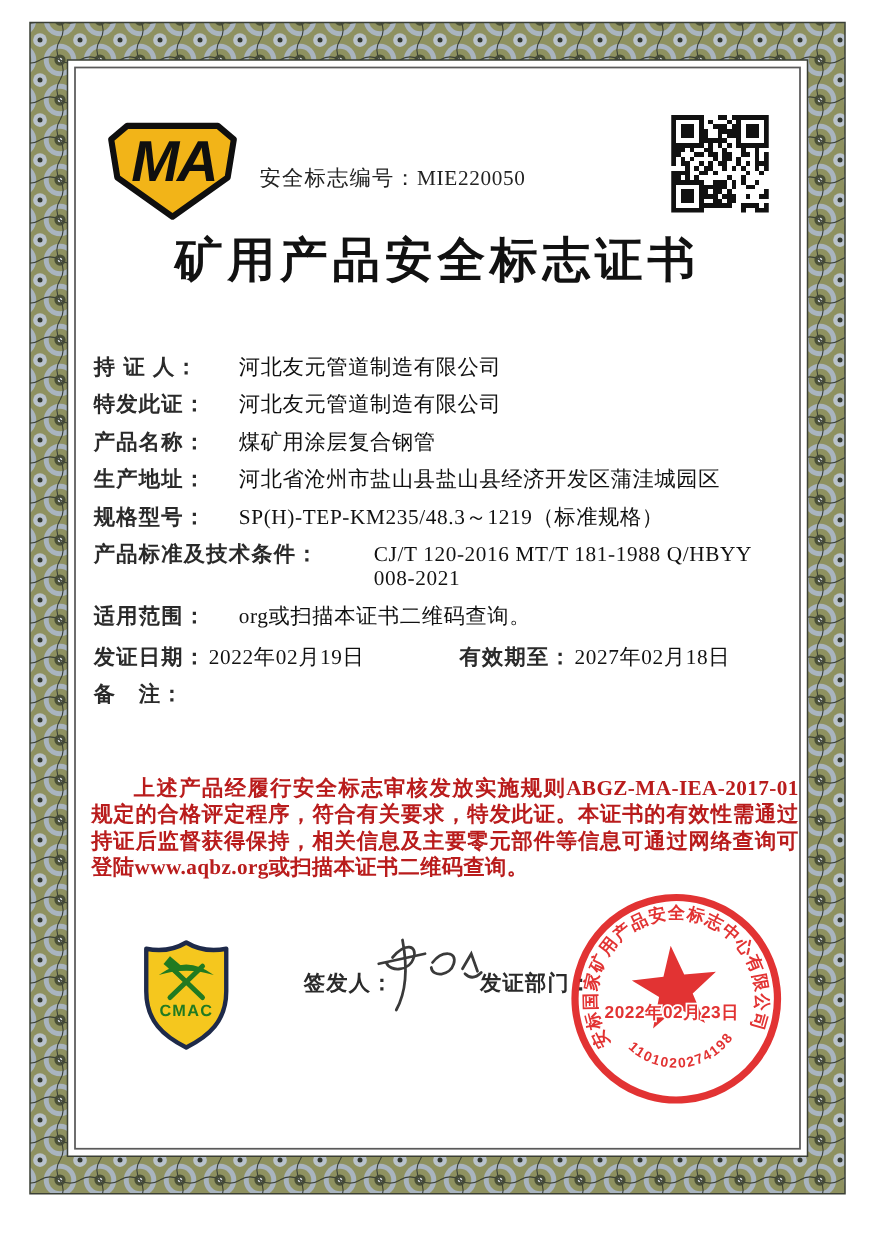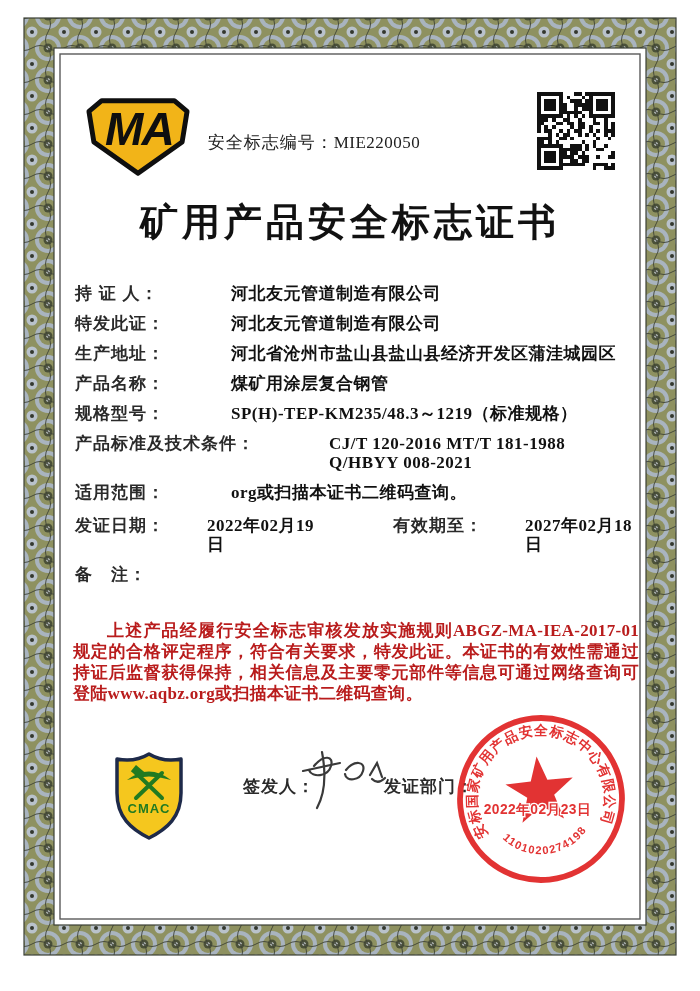--- a/index.html
+++ b/index.html
@@ -11,31 +11,31 @@
   .content{position:absolute;left:0;top:0;width:700px;height:991px;}
 
   
   .ma-logo{position:absolute;left:86px;top:97px;width:104px;height:80px;}
   .cert-no{position:absolute;left:0;top:131px;width:628px;text-align:center;
     font-size:17px;letter-spacing:1px;color:#222;}
   .cert-no .num{font-family:"Liberation Serif",serif;letter-spacing:.5px;}
   .qr{position:absolute;left:537px;top:92px;width:78px;height:78px;background:#fff;}
 
   
-  .title{position:absolute;left:0;top:197px;width:700px;text-align:center;
+  .title{position:absolute;left:0;top:183px;width:700px;text-align:center;
     font-size:38px;font-weight:900;letter-spacing:4px;color:#111;
     font-family:"Liberation Serif",serif;}
 
   
   .fields{position:absolute;left:75px;top:284px;width:560px;}
   .frow{display:flex;align-items:baseline;margin-bottom:11px;font-size:17px;line-height:19px;gap:24px;}
   .flabel{font-family:"Liberation Sans",sans-serif;font-weight:600;color:#2a2a2a;
     flex:0 0 auto;min-width:92px;letter-spacing:1px;}
-  .flabel.wide{min-width:0;margin-right:10px;}
-  .fvalue{font-weight:bold;color:#111;letter-spacing:.5px;margin-left:40px;}
+  .flabel.wide{min-width:0;margin-right:20px;}
+  .fvalue{font-weight:normal;color:#111;letter-spacing:.5px;}
   .frow.dates{margin-top:14px;}
   .frow.dates .pair{display:flex;align-items:baseline;}
   .frow.dates .pair + .pair{margin-left:52px;}
   .frow.remarks{margin-top:10px;}
 
   
   .note{position:absolute;left:73px;top:620px;width:566px;font-size:17px;font-weight:bold;
     line-height:21px;text-align:justify;text-indent:2em;color:#b91c1c;letter-spacing:.3px;}
 
   
@@ -333,26 +333,26 @@
   <div class="fields">
     <div class="frow">
       <span class="flabel">持 证 人：</span>
       <span class="fvalue">河北友元管道制造有限公司</span>
     </div>
     <div class="frow">
       <span class="flabel">特发此证：</span>
       <span class="fvalue">河北友元管道制造有限公司</span>
     </div>
     <div class="frow">
+      <span class="flabel">产品名称：</span>
+      <span class="fvalue">煤矿用涂层复合钢管</span>
+    </div>
+    <div class="frow">
       <span class="flabel">生产地址：</span>
       <span class="fvalue">河北省沧州市盐山县盐山县经济开发区蒲洼城园区</span>
-    </div>
-    <div class="frow">
-      <span class="flabel">产品名称：</span>
-      <span class="fvalue">煤矿用涂层复合钢管</span>
     </div>
     <div class="frow">
       <span class="flabel">规格型号：</span>
       <span class="fvalue">SP(H)-TEP-KM235/48.3～1219（标准规格）</span>
     </div>
     <div class="frow">
       <span class="flabel wide">产品标准及技术条件：</span>
       <span class="fvalue">CJ/T 120-2016 MT/T 181-1988 Q/HBYY 008-2021</span>
     </div>
     <div class="frow">

